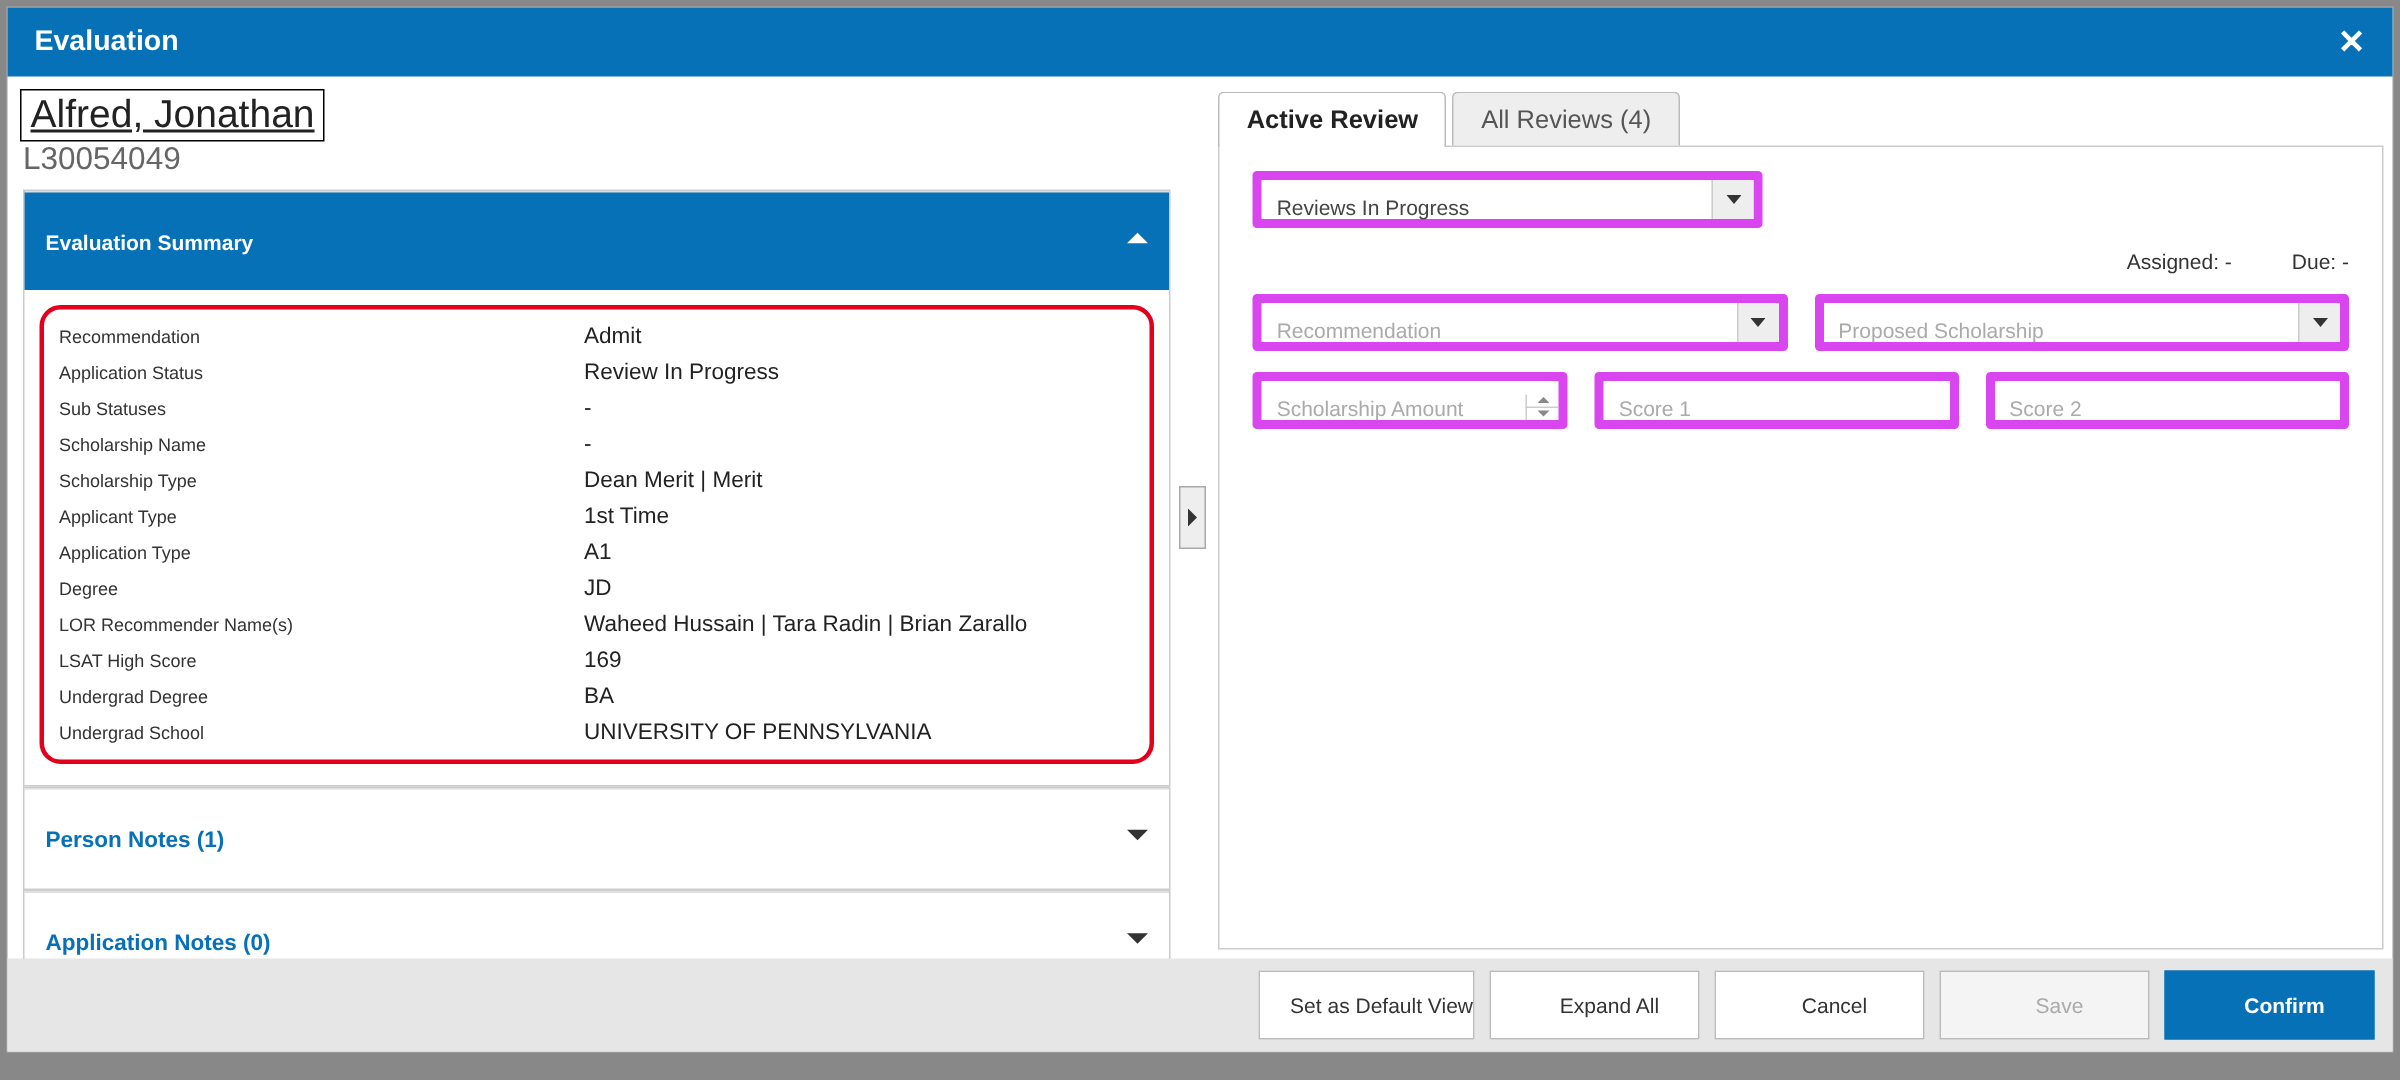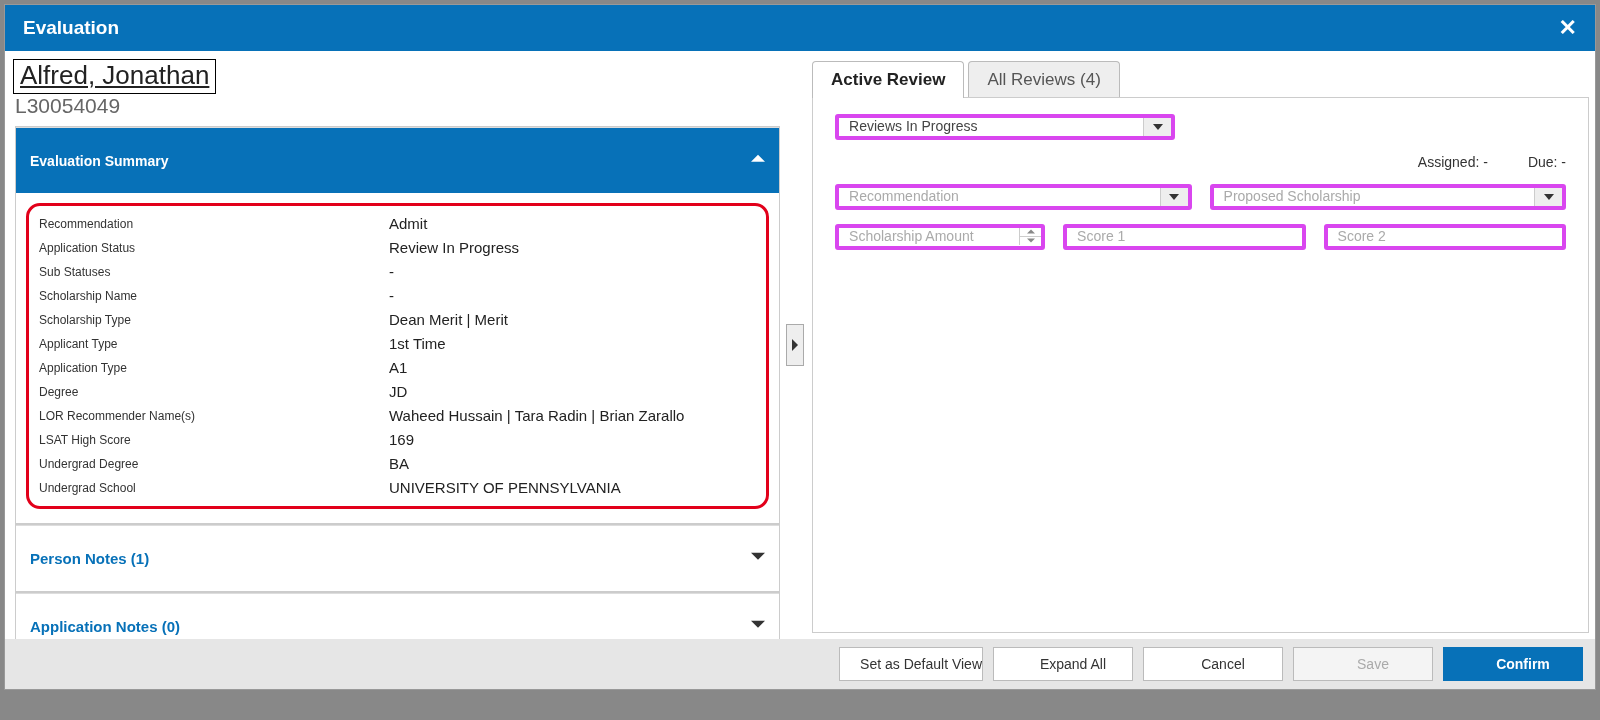--- a/index.html
+++ b/index.html
@@ -35,36 +35,36 @@
 
     .tabs { display: flex; margin: 6px 0 0 6px; }
     .tab { border: 1px solid #bbb; border-bottom: none; padding: 8px 18px; font-size: 17px; background: #eee; color: #555; border-radius: 4px 4px 0 0; margin-right: 4px; cursor: pointer; }
     .tab.active { background: #fff; color: #222; font-weight: 600; position: relative; z-index: 2; }
     .review-panel { flex: 1; border: 1px solid #ccc; margin: -1px 6px 6px 6px; padding: 16px 22px; background: #fff; position: relative; z-index: 1; }
     .meta-line { text-align: left; color: #333; margin: 8px 0 14px 0; display: flex; }
     .meta-line .assign { flex: 1; text-align: right; padding-right: 40px; }
     .meta-line .due { text-align: right; margin-left: auto; }
 
     .form-row { display: flex; gap: 18px; margin-bottom: 14px; }
-    .select, .num-box, .text-box { border: 4px solid #d946ef; border-radius: 3px; display: flex; align-items: flex-start; height: 26px; background: #fff; }
+    .select, .num-box, .text-box { border: 6px solid #d946ef; border-radius: 3px; display: flex; align-items: flex-end; height: 38px; background: #fff; }
     .select { flex: 1; justify-content: space-between; padding: 0 0 0 10px; color: #444; }
     .select.disabled, .num-box.disabled, .text-box.disabled { color: #aaa; }
     .select .dd { width: 28px; height: 100%; background: #eee; border-left: 1px solid #ccc; display: flex; align-items: center; justify-content: center; }
     .select .dd svg { fill: #333; width: 10px; height: 10px; }
     .select.review { flex: 0 0 340px; }
     .num-box { flex: 0 0 210px; padding-left: 10px; justify-content: space-between; }
     .spinner { width: 22px; display: flex; flex-direction: column; }
     .spinner div { height: 50%; border-left: 1px solid #ccc; display: flex; align-items: center; justify-content: center; }
     .spinner div:first-child { border-bottom: 1px solid #ccc; }
     .spinner svg { width: 8px; height: 8px; fill: #888; }
     .text-box { flex: 1; padding-left: 10px; }
     .right-scroll-body { flex: 1; overflow-y: scroll; display: flex; flex-direction: column; padding-top: 4px; }
 
     .footer { background: #e6e6e6; padding: 8px 12px; display: flex; justify-content: flex-end; gap: 10px; }
-    .btn { min-width: 140px; height: 34px; border: 1px solid #bbb; background: #fff; color: #333; font-size: 14px; cursor: pointer; padding-left: 20px; }
+    .btn { min-width: 140px; height: 46px; border: 1px solid #bbb; background: #fff; color: #333; font-size: 14px; cursor: pointer; padding-left: 20px; }
     .btn.disabled { color: #aaa; background: #f4f4f4; cursor: default; }
     .btn.primary { background: #0771B8; color: #fff; border-color: #0771B8; font-weight: 600; }
 
     ::-webkit-scrollbar { width: 16px; }
     ::-webkit-scrollbar-track { background: #f0f0f0; }
     ::-webkit-scrollbar-thumb { background: #c4c4c4; }
   </style>
 </head>
 <body>
 

